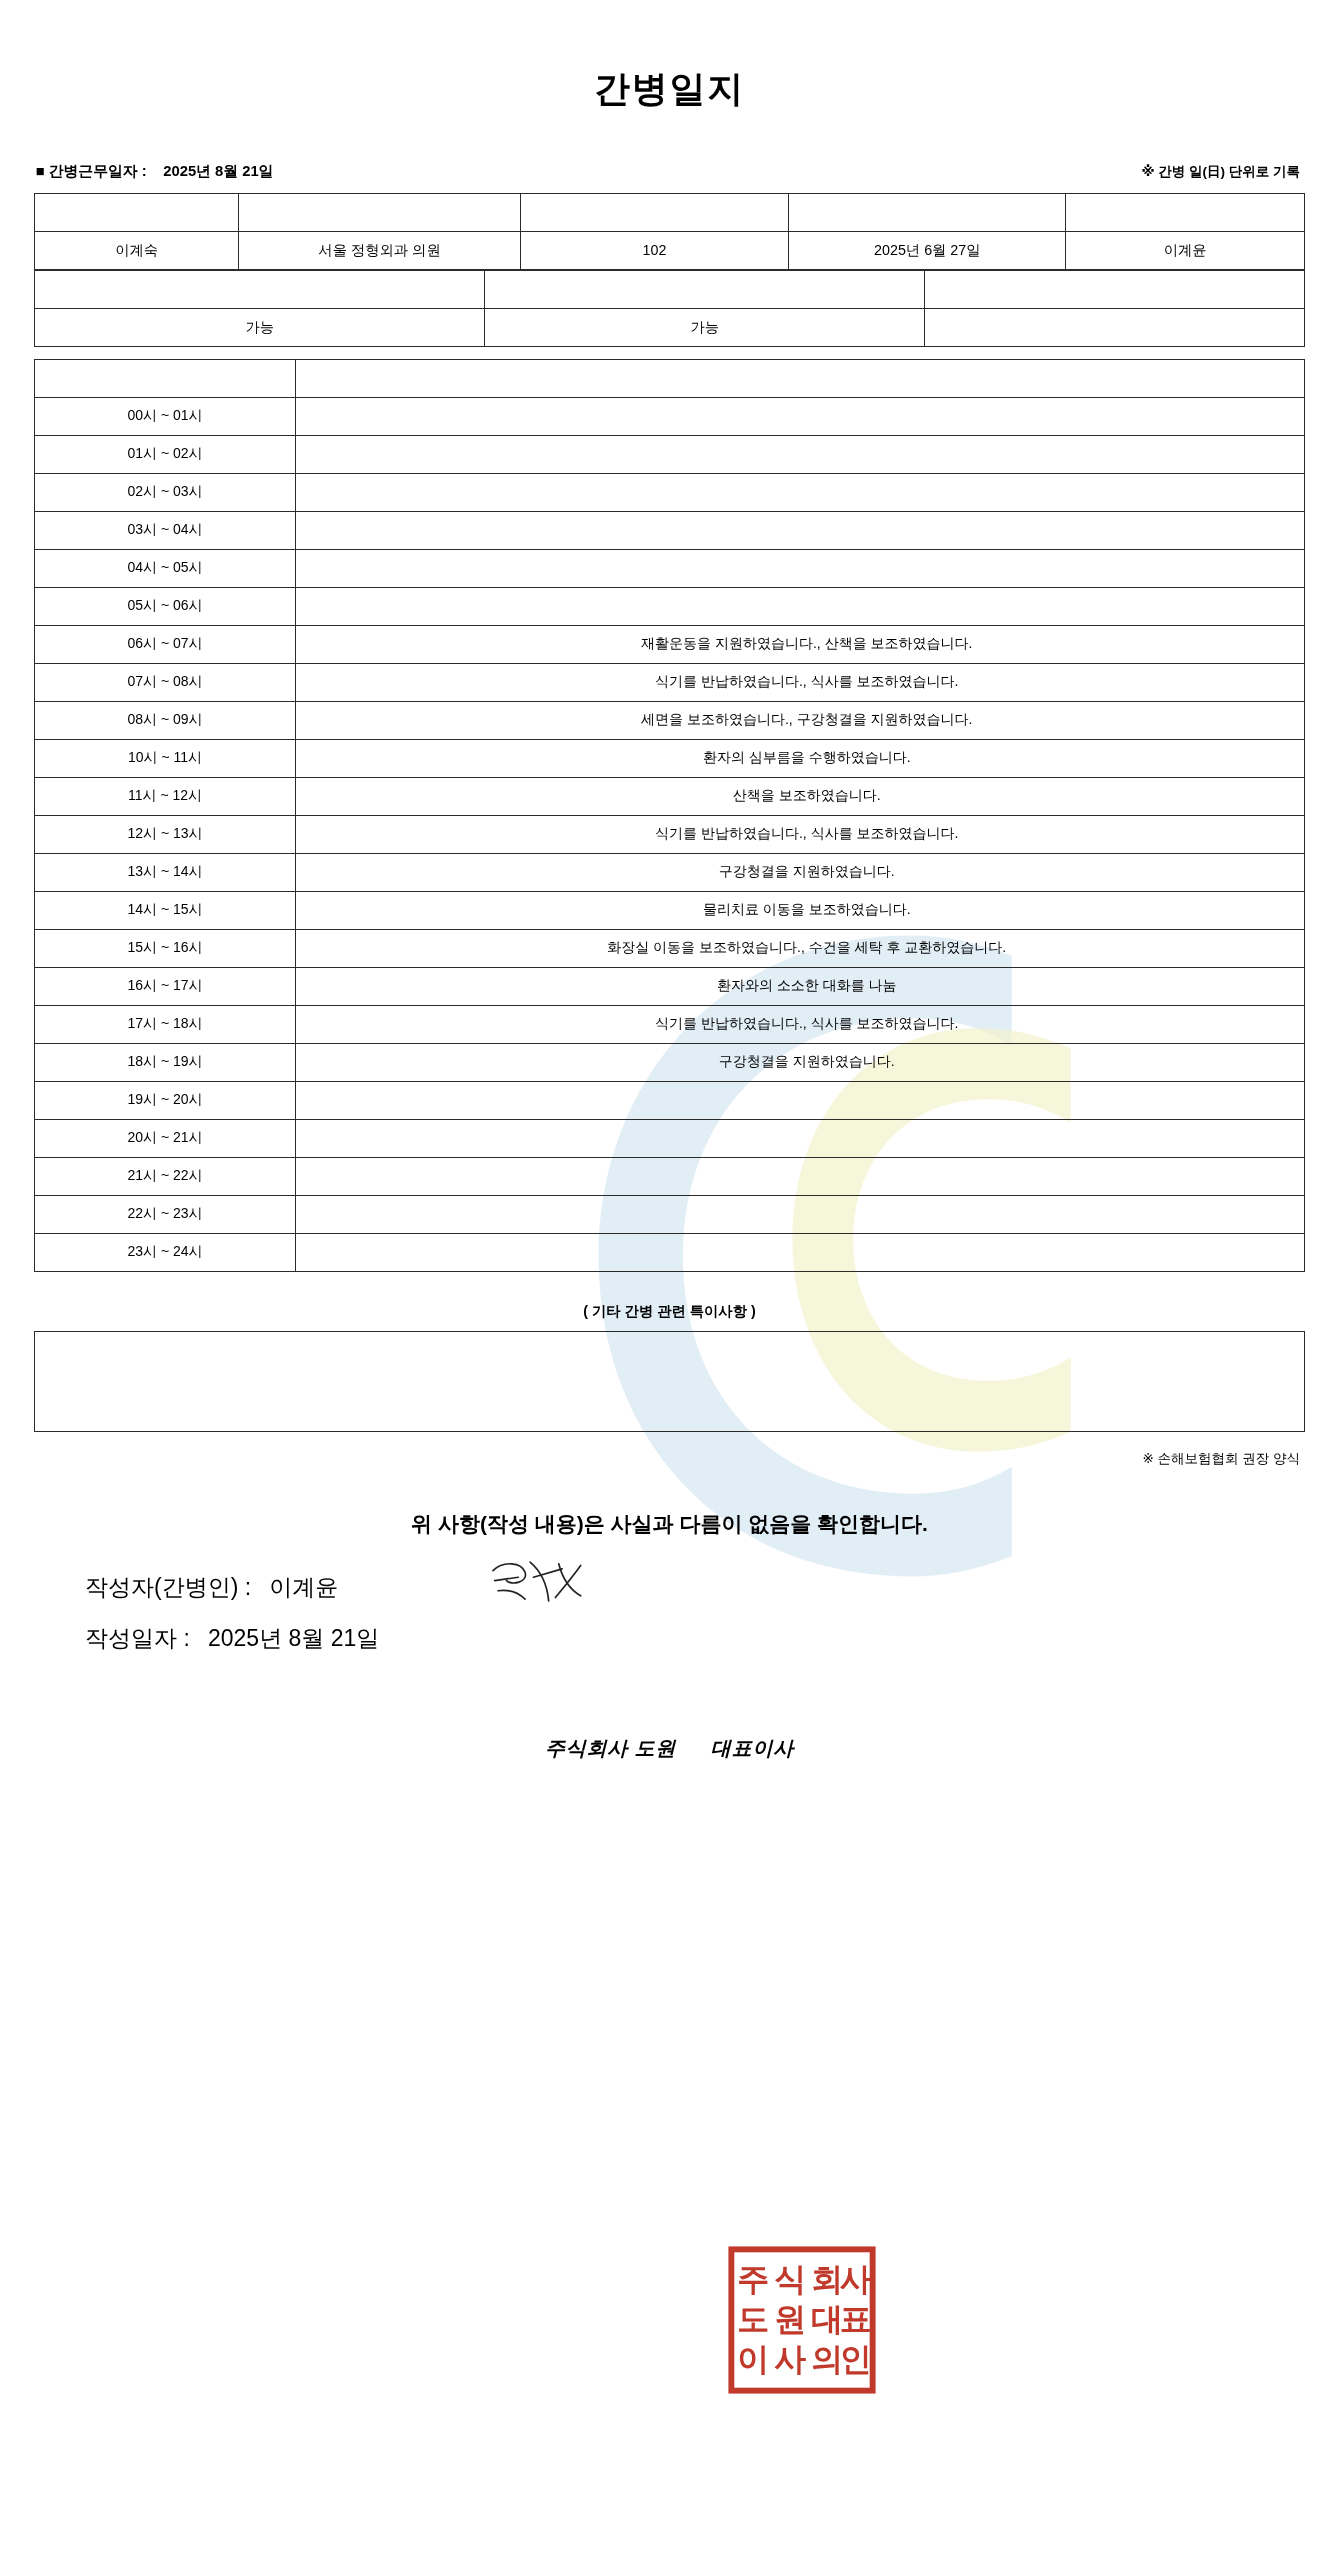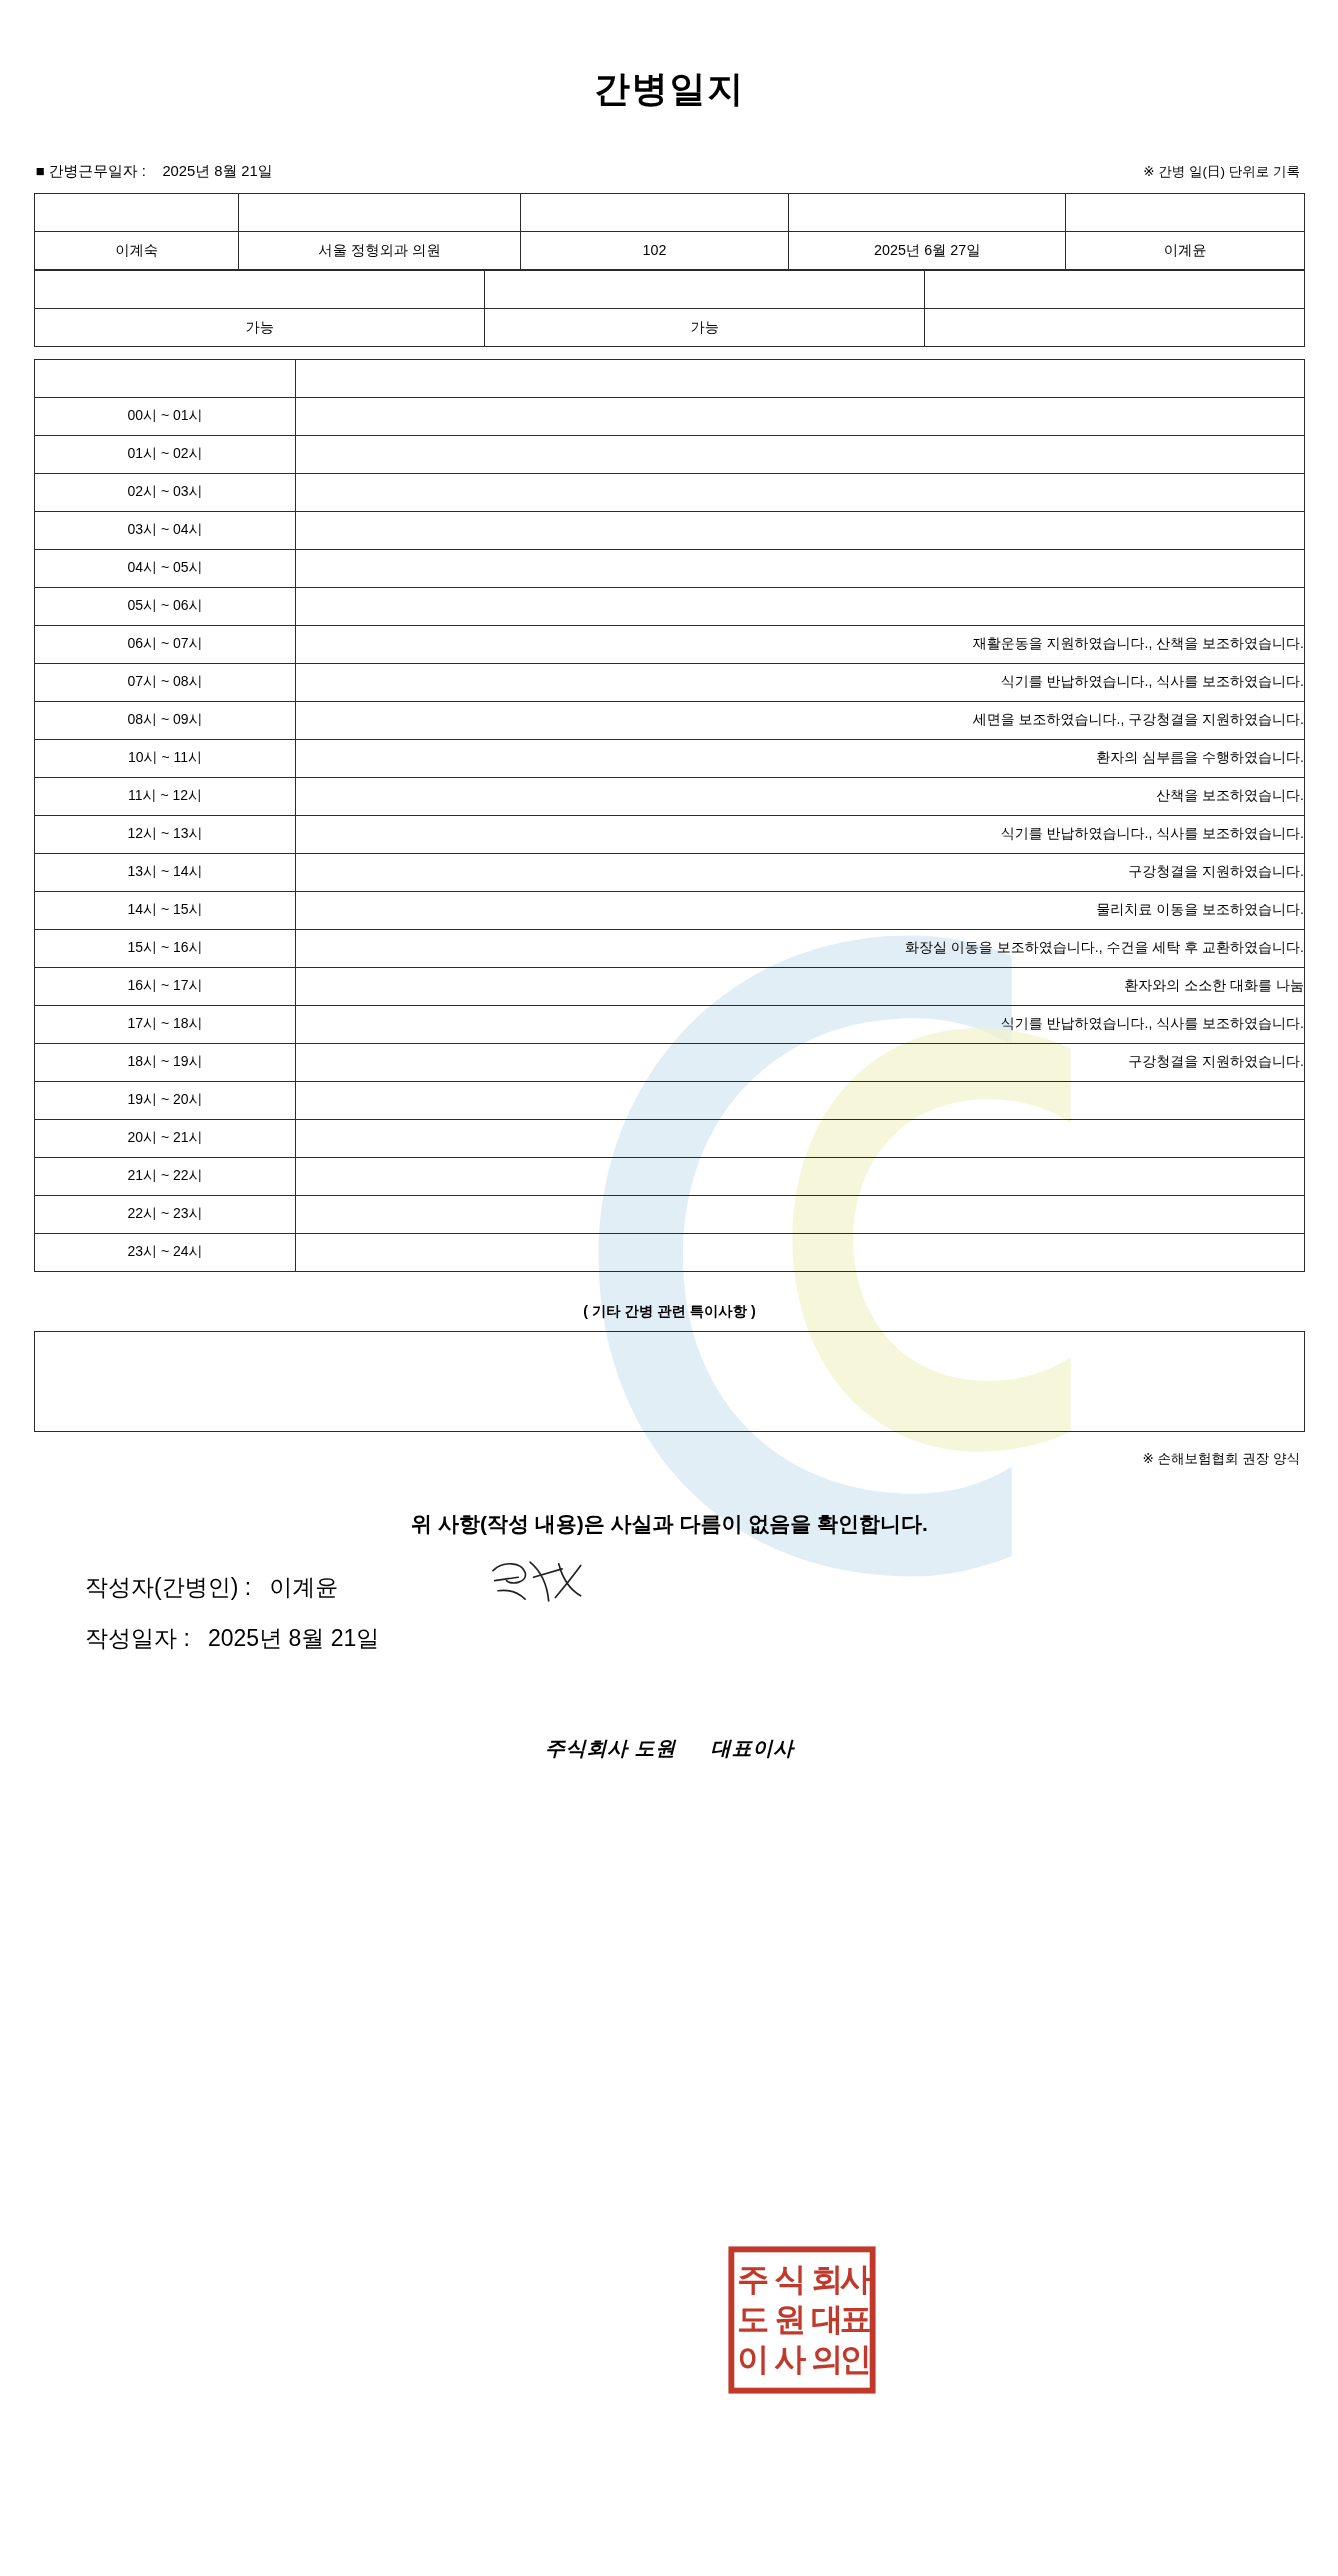--- a/index.html
+++ b/index.html
@@ -47,20 +47,21 @@
     line-height: 1.2;
   }
 
   .meta-row {
     display: flex;
     justify-content: space-between;
     align-items: flex-end;
     margin-top: 52px;
     padding: 0 5px 0 1.7px;
     font-size: 14.3px;
+    font-weight: bold;
   }
   .meta-left { font-size: 14.8px; }
   .meta-right { font-size: 13.5px; }
 
   table.grid {
     border-collapse: collapse;
     width: 100%;
     table-layout: fixed;
   }
   table.grid td, table.grid th {
@@ -90,21 +91,21 @@
   .t-care td { height: 39px; border-radius: 15px; }
 
   .t-hours { margin-top: 12px; }
   .t-hours td { height: 39px; }
   .t-hours td.time {
     width: 205px;
     text-align: center;
     font-size: 14px;
   }
   .t-hours td.note {
-    text-align: right;
+    text-align: center;
     padding-left: 13.5px;
     font-size: 14px;
   }
   .t-hours tr.hdr td.time,
   .t-hours tr.hdr td.note {
     text-align: left;
     padding-left: 11.8px;
   }
 
   .notes-title {

